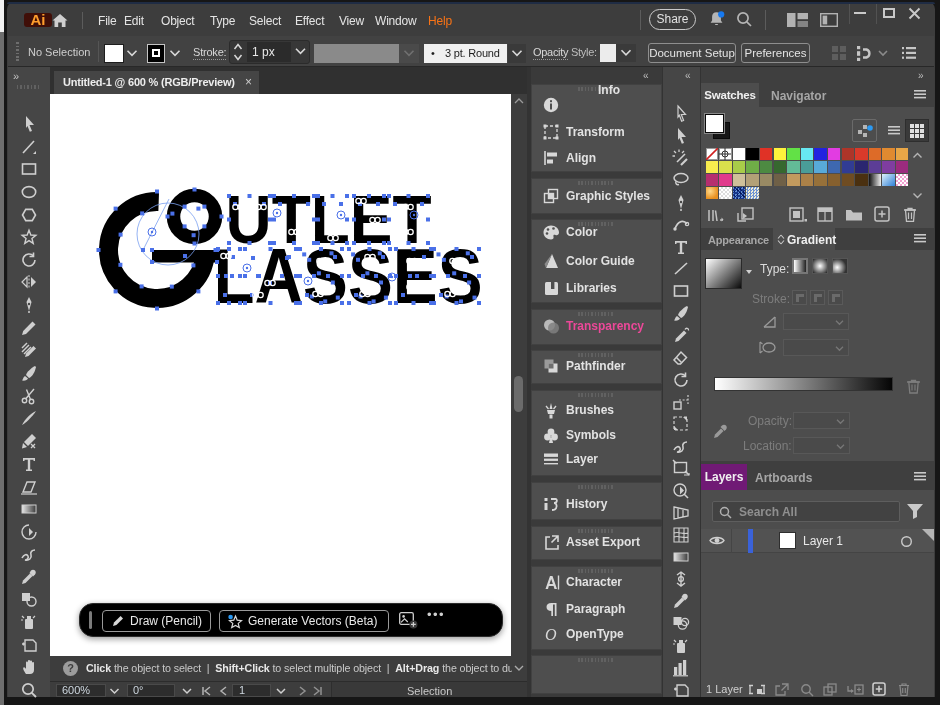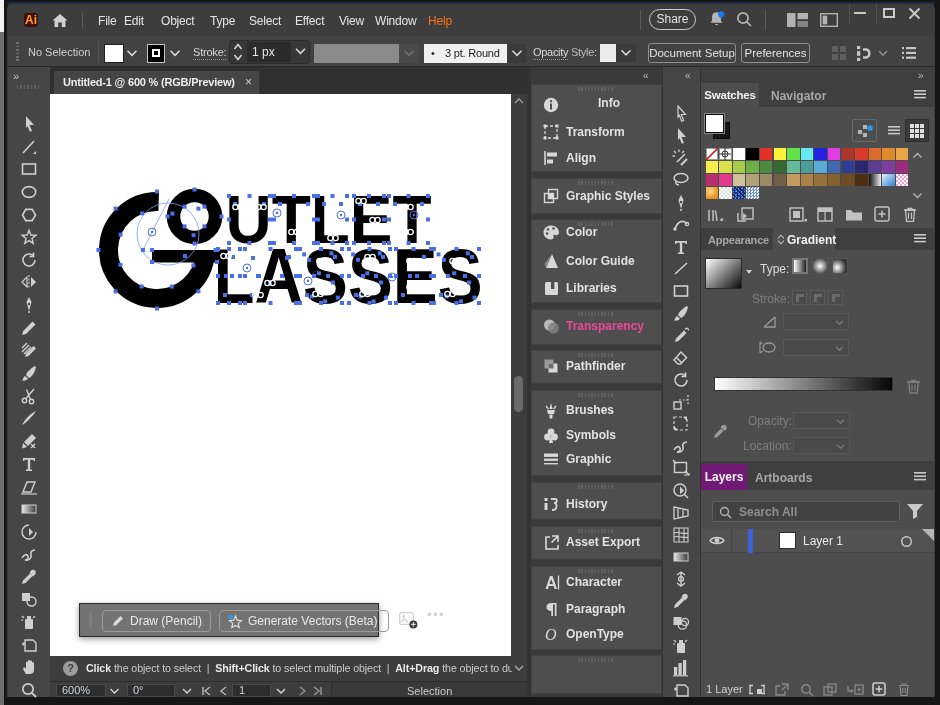--- a/index.html
+++ b/index.html
@@ -2,21 +2,21 @@
 <html><head><meta charset="utf-8"><style>
 *{margin:0;padding:0;box-sizing:border-box}
 html,body{width:940px;height:705px;overflow:hidden;background:#161616}
 body{font-family:"Liberation Sans",sans-serif;position:relative}
 </style></head><body>
 <div style="position:absolute;left:0;top:0;width:7px;height:705px;background:#6e6e6e;"></div>
 <div style="position:absolute;left:0;top:0;width:5px;height:32px;background:#f2f2f2;"></div>
 <div style="position:absolute;left:4px;top:0;width:936px;height:705px;background:#161616;"></div>
 <div style="position:absolute;left:7px;top:2px;width:928px;height:695px;background:#3d3d3d;border-radius:7px 7px 0 0;"></div>
 <div style="position:absolute;left:7px;top:2px;width:928px;height:2px;background:#1f2c44;border-radius:7px 7px 0 0;"></div>
-<div style="position:absolute;left:24px;top:13px;width:14px;height:14px;background:#400f08;border-radius:3px;color:#ff9e2c;font-weight:bold;font-size:12px;text-align:center;line-height:14px;">Ai</div>
+<div style="position:absolute;left:24px;top:13px;width:28px;height:14px;background:#400f08;border-radius:3px;color:#ff9e2c;font-weight:bold;font-size:15px;text-align:center;line-height:14px;">Ai</div>
 <svg style="position:absolute;left:52px;top:13px;" width="16" height="15" viewBox="0 0 16 15">
     <path d="M8 1 L15.5 7.5 L13.5 7.5 L13.5 14 L9.8 14 L9.8 9.5 L6.2 9.5 L6.2 14 L2.5 14 L2.5 7.5 L0.5 7.5 Z" fill="#cfcfcf"></path>
   </svg>
 <div style="position:absolute;left:82px;top:12px;width:1px;height:17px;background:#5c5c5c;"></div>
 <div style="position:absolute;left:98px;top:14px;color:#e4e4e4;font-size:12px;letter-spacing:-0.2px;">File</div>
 <div style="position:absolute;left:124px;top:14px;color:#e4e4e4;font-size:12px;letter-spacing:-0.2px;">Edit</div>
 <div style="position:absolute;left:161px;top:14px;color:#e4e4e4;font-size:12px;letter-spacing:-0.2px;">Object</div>
 <div style="position:absolute;left:210px;top:14px;color:#e4e4e4;font-size:12px;letter-spacing:-0.2px;">Type</div>
 <div style="position:absolute;left:249px;top:14px;color:#e4e4e4;font-size:12px;letter-spacing:-0.2px;">Select</div>
 <div style="position:absolute;left:295px;top:14px;color:#e4e4e4;font-size:12px;letter-spacing:-0.2px;">Effect</div>
@@ -477,21 +477,21 @@
     <circle cx="341" cy="215" r="1.2" fill="#4a70e8"></circle>
     <circle cx="414" cy="215" r="4" fill="none" stroke="#4a70e8" stroke-width="1"></circle>
     <circle cx="414" cy="215" r="1.2" fill="#4a70e8"></circle>
     <circle cx="247" cy="268" r="4" fill="none" stroke="#4a70e8" stroke-width="1"></circle>
     <circle cx="247" cy="268" r="1.2" fill="#4a70e8"></circle>
     <circle cx="308" cy="281" r="4" fill="none" stroke="#4a70e8" stroke-width="1"></circle>
     <circle cx="308" cy="281" r="1.2" fill="#4a70e8"></circle>
     <circle cx="392" cy="277" r="4" fill="none" stroke="#4a70e8" stroke-width="1"></circle>
     <circle cx="392" cy="277" r="1.2" fill="#4a70e8"></circle>
   </svg>
-<div style="position:absolute;left:79px;top:603px;width:300px;height:34px;background:#737373;border:1px solid #2b2b2b;border-radius:0;box-shadow:0 2px 6px rgba(0,0,0,0.4);">
+<div style="position:absolute;left:79px;top:603px;width:424px;height:34px;background:#000000;border:1px solid #2b2b2b;border-radius:14px;box-shadow:0 2px 6px rgba(0,0,0,0.4);">
     <div style="position:absolute;left:9px;top:7px;width:3px;height:18px;background:#7c7c7c;border-radius:2px;"></div>
     <div style="position:absolute;left:22px;top:5.5px;width:109px;height:22px;border:1px solid #9a9a9a;border-radius:4px;color:#e8e8e8;font-size:12px;line-height:20px;">
       <svg style="position:absolute;left:8px;top:3px;" width="14" height="14" viewBox="0 0 14 14">
         <path d="M2 12 L3 8.6 L9.6 2 L12 4.4 L5.4 11 Z" fill="#d9d9d9"></path>
       </svg>
       <span style="position:absolute;left:27px;">Draw (Pencil)</span>
     </div>
     <div style="position:absolute;left:139px;top:5.5px;width:170px;height:22px;border:1px solid #9a9a9a;border-radius:4px;color:#e8e8e8;font-size:12px;line-height:20px;">
       <svg style="position:absolute;left:7px;top:3px;" width="16" height="16" viewBox="0 0 16 16">
         <path d="M8.5 2 L10.2 6.2 L14.5 6.6 L11.2 9.4 L12.3 13.6 L8.5 11.4 L4.7 13.6 L5.8 9.4 L2.5 6.6 L6.8 6.2 Z" fill="none" stroke="#d9d9d9" stroke-width="1.2"></path>
@@ -547,21 +547,21 @@
 <div style="position:absolute;left:531px;top:67px;width:131px;height:630px;background:#3a3a3a;"></div>
 <div style="position:absolute;left:643px;top:70px;color:#bdbdbd;font-size:10px;">«</div>
 <div style="position:absolute;left:685px;top:70px;color:#bdbdbd;font-size:10px;">«</div>
 <div style="position:absolute;left:531px;top:84px;width:131px;height:88px;background:#4e4e4e;border:1px solid #414141;"></div>
 <div style="position:absolute;left:578px;top:87px;width:36px;height:4px;background:repeating-linear-gradient(90deg,#616161 0 1.5px, transparent 1.5px 3.3px);"></div>
 <svg style="position:absolute;left:542px;top:96px;" width="18" height="18" viewBox="0 0 18 18">
     <circle cx="9" cy="9" r="7.2" fill="#d8d8d8"></circle>
     <rect x="8" y="7.5" width="2" height="6" fill="#4e4e4e"></rect>
     <rect x="8" y="4.2" width="2" height="2" fill="#4e4e4e"></rect>
   </svg>
-<div style="position:absolute;left:566px;top:96px;color:#e2e2e2;font-size:12px;font-weight:bold;padding-left:32px;">Info</div>
+<div style="position:absolute;left:566px;top:83px;color:#e2e2e2;font-size:12px;font-weight:bold;padding-left:32px;">Info</div>
 <svg style="position:absolute;left:542px;top:123px;" width="18" height="18" viewBox="0 0 18 18">
     <rect x="3" y="3" width="12" height="12" fill="none" stroke="#d8d8d8" stroke-width="1.3" stroke-dasharray="3 2"></rect>
     <rect x="1.5" y="1.5" width="3" height="3" fill="#d8d8d8"></rect>
     <rect x="13.5" y="1.5" width="3" height="3" fill="#d8d8d8"></rect>
     <rect x="1.5" y="13.5" width="3" height="3" fill="#d8d8d8"></rect>
     <rect x="13.5" y="13.5" width="3" height="3" fill="#d8d8d8"></rect>
   </svg>
 <div style="position:absolute;left:566px;top:125px;color:#e2e2e2;font-size:12px;font-weight:bold;">Transform</div>
 <svg style="position:absolute;left:542px;top:149px;" width="18" height="18" viewBox="0 0 18 18">
     <line x1="3" y1="2" x2="3" y2="16" stroke="#d8d8d8" stroke-width="1.6"></line>
@@ -626,21 +626,21 @@
     <circle cx="5.5" cy="11" r="3.4" fill="#d8d8d8"></circle>
     <circle cx="12.5" cy="11" r="3.4" fill="#d8d8d8"></circle>
     <path d="M8 12 L10 12 L11 17 L7 17 Z" fill="#d8d8d8"></path>
   </svg>
 <div style="position:absolute;left:566px;top:428px;color:#e2e2e2;font-size:12px;font-weight:bold;">Symbols</div>
 <svg style="position:absolute;left:542px;top:450px;" width="18" height="18" viewBox="0 0 18 18">
     <rect x="2" y="3.5" width="14" height="3.4" fill="#d8d8d8"></rect>
     <rect x="2" y="8.6" width="14" height="2.3" fill="#d8d8d8"></rect>
     <rect x="2" y="13" width="14" height="1.4" fill="#d8d8d8"></rect>
   </svg>
-<div style="position:absolute;left:566px;top:452px;color:#e2e2e2;font-size:12px;font-weight:bold;">Graphic</div>
+<div style="position:absolute;left:566px;top:452px;color:#e2e2e2;font-size:12px;font-weight:bold;">Layer</div>
 <div style="position:absolute;left:531px;top:482px;width:131px;height:38px;background:#4e4e4e;border:1px solid #414141;"></div>
 <div style="position:absolute;left:578px;top:485px;width:36px;height:4px;background:repeating-linear-gradient(90deg,#616161 0 1.5px, transparent 1.5px 3.3px);"></div>
 <svg style="position:absolute;left:542px;top:495px;" width="18" height="18" viewBox="0 0 18 18">
     <rect x="2.5" y="3" width="3" height="3" fill="#d8d8d8"></rect>
     <rect x="2.5" y="8" width="3" height="7" fill="#d8d8d8"></rect>
     <path d="M9 4 L13.5 4 C15.5 4 15.5 8 12 8 C15.5 8 16 15 10 15" fill="none" stroke="#d8d8d8" stroke-width="1.8"></path>
   </svg>
 <div style="position:absolute;left:566px;top:497px;color:#e2e2e2;font-size:12px;font-weight:bold;">History</div>
 <div style="position:absolute;left:531px;top:526px;width:131px;height:34px;background:#4e4e4e;border:1px solid #414141;"></div>
 <div style="position:absolute;left:578px;top:529px;width:36px;height:4px;background:repeating-linear-gradient(90deg,#616161 0 1.5px, transparent 1.5px 3.3px);"></div>

